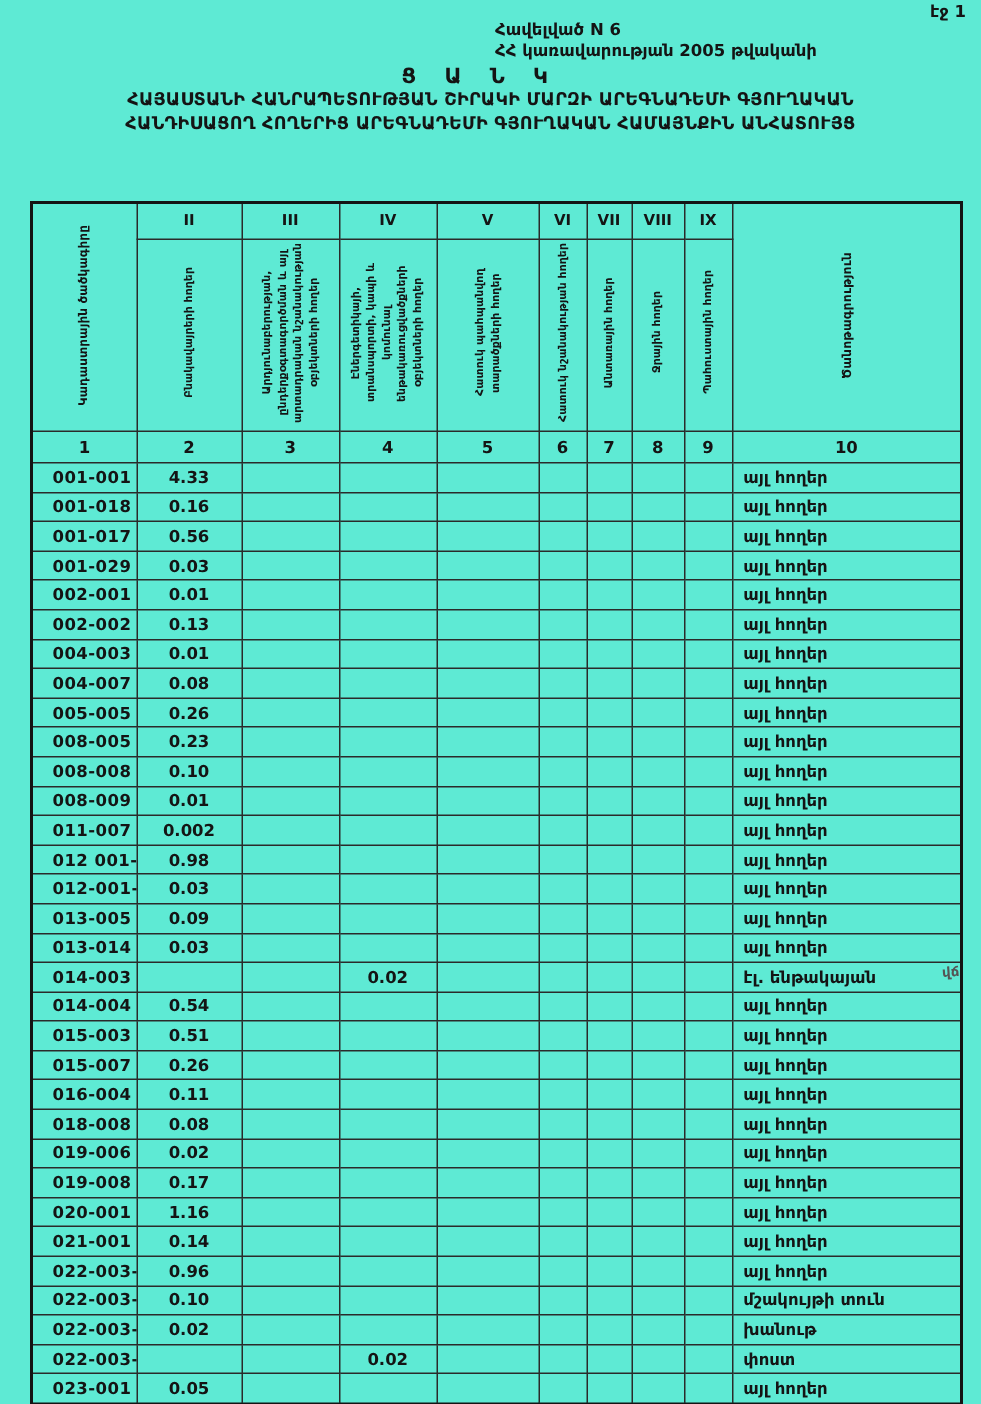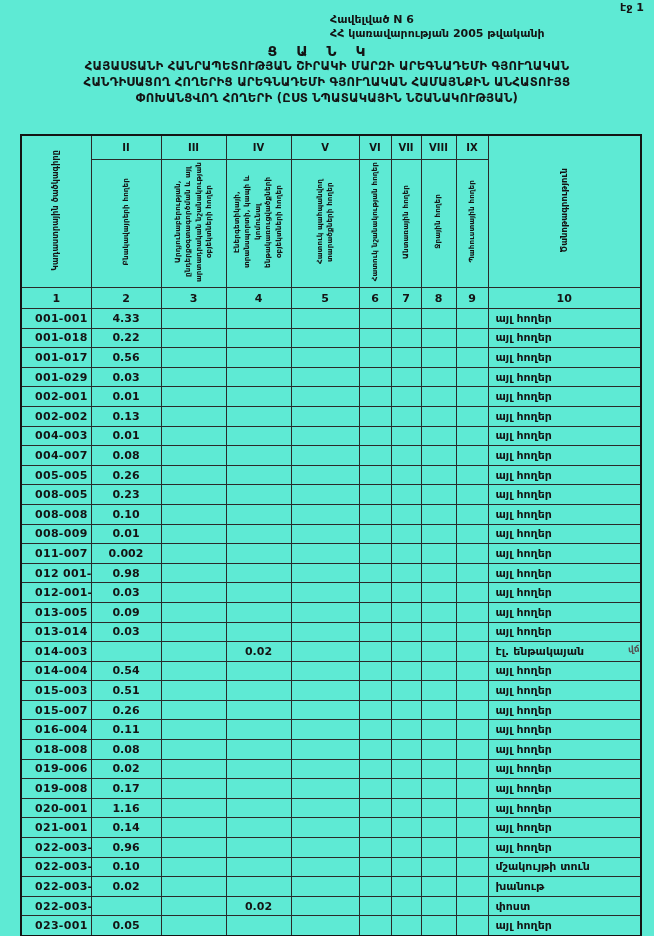--- a/index.html
+++ b/index.html
@@ -48,21 +48,20 @@
   <div class="appendix">
     <div>Հավելված N 6</div>
     <div>ՀՀ կառավարության 2005 թվականի</div>
   </div>
 
   <div class="cank">Ց Ա Ն Կ</div>
 
   <div class="doc-title">
     <div>ՀԱՅԱՍՏԱՆԻ ՀԱՆՐԱՊԵՏՈՒԹՅԱՆ ՇԻՐԱԿԻ ՄԱՐԶԻ ԱՐԵԳՆԱԴԵՄԻ ԳՅՈՒՂԱԿԱՆ</div>
     <div>ՀԱՆԴԻՍԱՑՈՂ ՀՈՂԵՐԻՑ ԱՐԵԳՆԱԴԵՄԻ ԳՅՈՒՂԱԿԱՆ ՀԱՄԱՅՆՔԻՆ ԱՆՀԱՏՈՒՅՑ</div>
-    <div>ՓՈԽԱՆՑՎՈՂ ՀՈՂԵՐԻ (ԸՍՏ ՆՊԱՏԱԿԱՅԻՆ ՆՇԱՆԱԿՈՒԹՅԱՆ)</div>
   </div>
 
   <table class="grid">
     <colgroup>
       <col style="width:70px">
         <col style="width:70px">
         <col style="width:65px">
       <col style="width:65px">
         <col style="width:68px">
         <col style="width:32px">
@@ -127,21 +126,21 @@
       <td class="val"></td>
       <td></td>
       <td></td>
       <td></td>
       <td></td>
       <td></td>
       <td class="note">այլ հողեր</td>
     </tr>
         <tr>
       <td class="code">001-018</td>
-      <td class="val">0.22</td>
+      <td class="val">0.16</td>
       <td></td>
       <td class="val"></td>
       <td></td>
       <td></td>
       <td></td>
       <td></td>
       <td></td>
       <td class="note">այլ հողեր</td>
     </tr>
         <tr>

